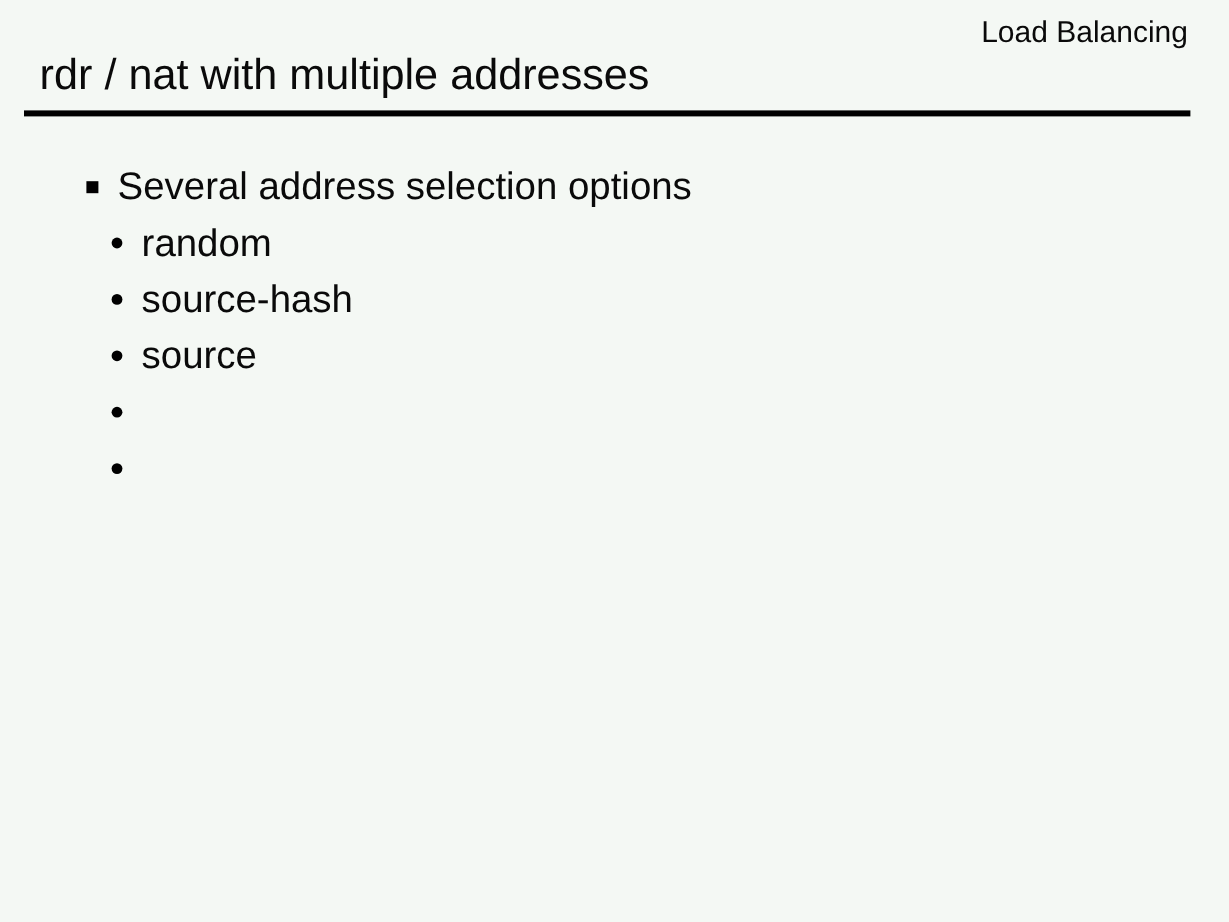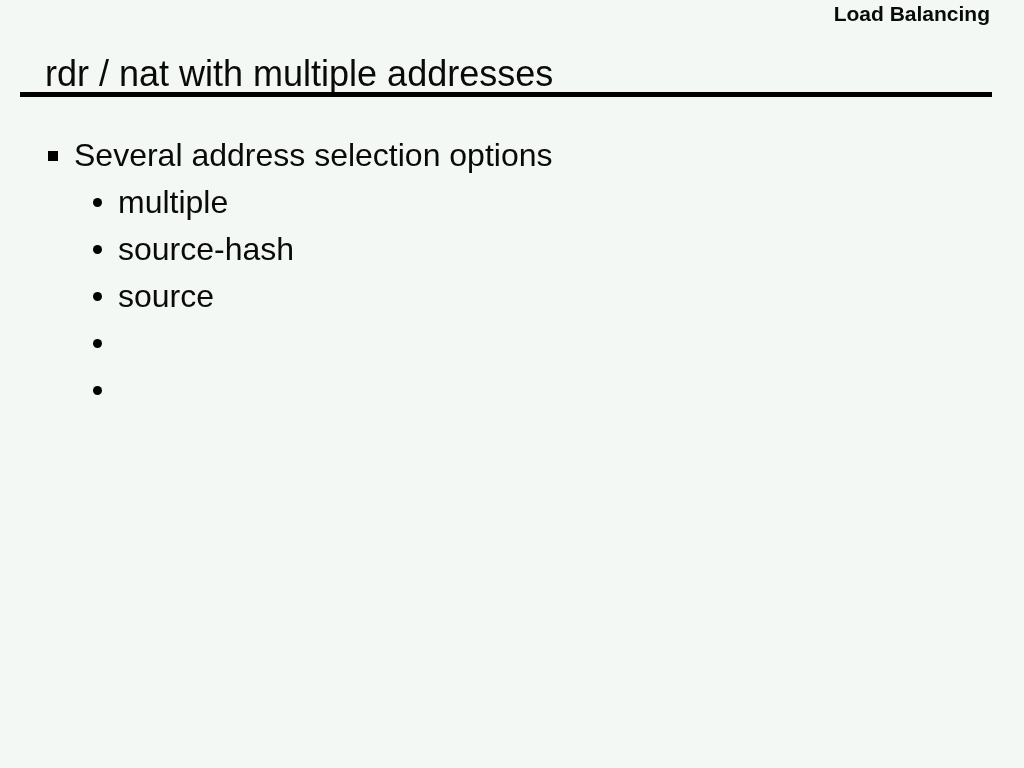--- a/index.html
+++ b/index.html
@@ -14,33 +14,32 @@
     color: #0a0a0a;
     overflow: hidden;
     position: relative;
   }
   .slide {
     position: absolute;
     inset: 0;
   }
   .corner-label {
     position: absolute;
-    top: 1px;
+    top: 12px;
     right: 34px;
-    font-size: 21px;
+    font-size: 25px;
     line-height: 1.2;
     color: #0a0a0a;
     white-space: nowrap;
-    font-weight: bold;
   }
   .slide-title {
     position: absolute;
     left: 33px;
     top: 42px;
-    margin: 12px;
+    margin: 0;
     font-size: 36px;
     font-weight: normal;
     line-height: 1.1;
     letter-spacing: 0;
     color: #0a0a0a;
     white-space: nowrap;
   }
   .title-rule {
     position: absolute;
     left: 20px;
@@ -56,21 +55,21 @@
     right: 0;
   }
   .row {
     height: 47px;
     display: flex;
     align-items: center;
     font-size: 32px;
     line-height: 1;
     white-space: nowrap;
   }
-  .row.level-1 { padding-left: 48px; }
+  .row.level-1 { padding-left: 72px; }
   .row.level-2 { padding-left: 93px; }
   .bullet {
     flex: 0 0 auto;
     background: #000000;
     margin-right: 16px;
   }
   .bullet.square {
     width: 10px;
     height: 10px;
     margin-top: 2px;
@@ -98,21 +97,21 @@
 
   <div class="bullet-list">
 
     <div class="row level-1">
       <span class="bullet square"></span>
       <span class="row-text">Several address selection options</span>
     </div>
 
     <div class="row level-2">
       <span class="bullet round"></span>
-      <span class="row-text">multiple</span>
+      <span class="row-text">random</span>
     </div>
 
     <div class="row level-2">
       <span class="bullet round"></span>
       <span class="row-text">source-hash</span>
     </div>
 
     <div class="row level-2">
       <span class="bullet round"></span>
       <span class="row-text">source</span>

